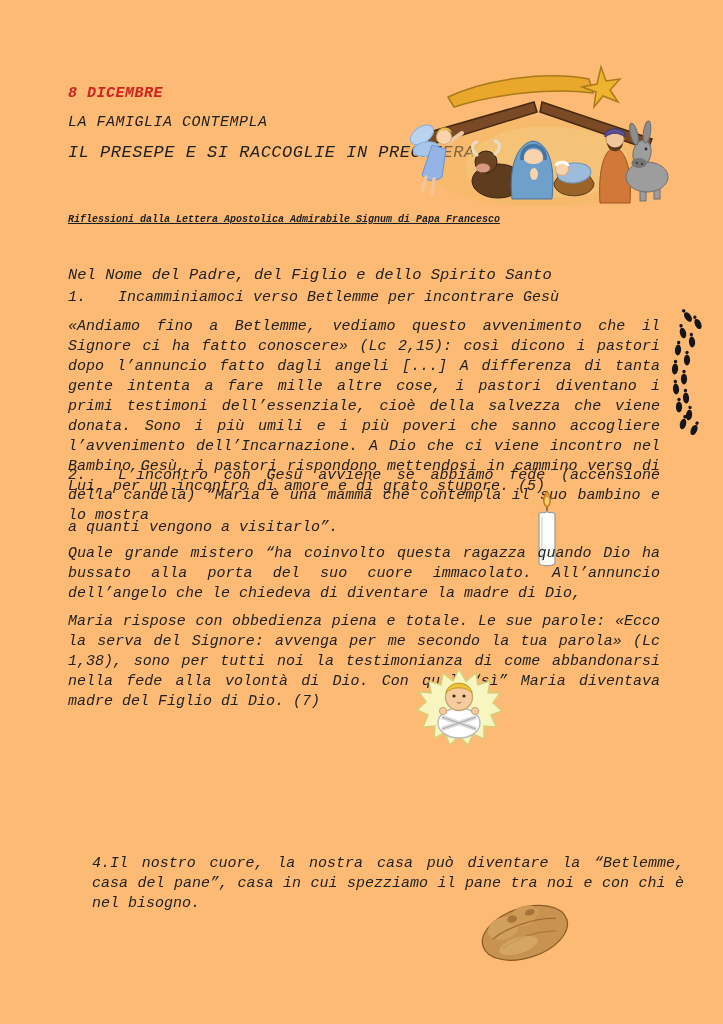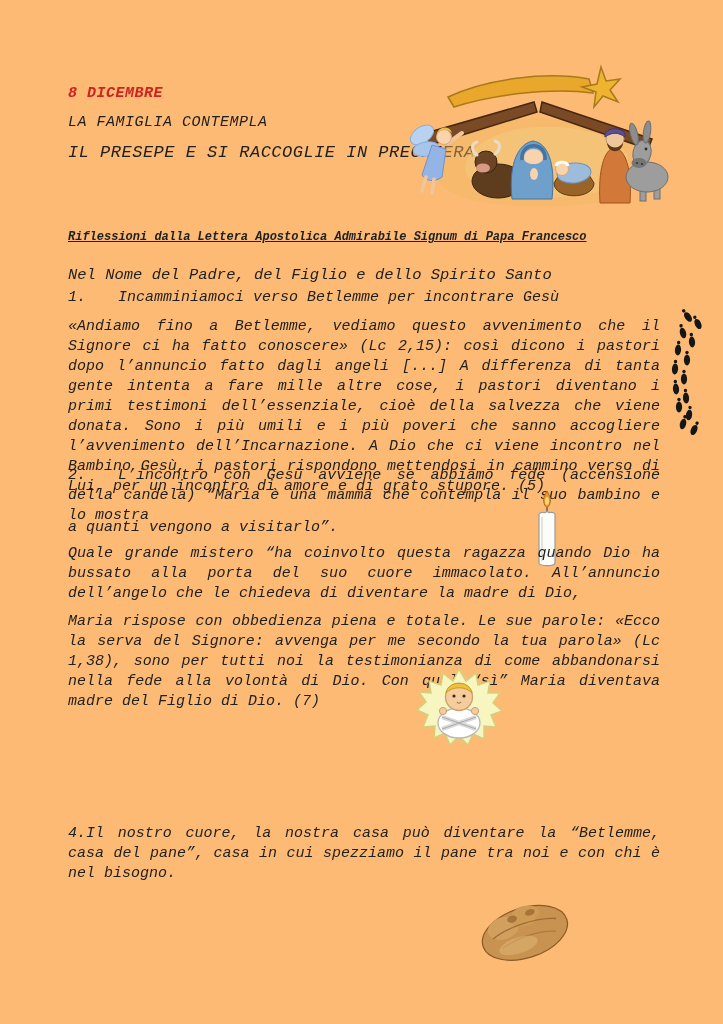--- a/index.html
+++ b/index.html
@@ -12,32 +12,32 @@
     font-family:Liberation Mono, monospace;
     font-style:italic;
     color:#1f1f1f;
   }
   .abs{position:absolute;}
   .txt{left:68px;width:592px;font-size:15px;line-height:20px;}
   .just{text-align:justify;}
   .date{top:84px;font-size:15px;font-weight:bold;color:#cc2420;letter-spacing:.5px;}
   .title1{top:113px;font-size:15px;letter-spacing:.5px;}
   .title2{top:143px;font-size:17px;letter-spacing:.5px;}
-  .heading{top:227px;font-size:12px;font-weight:bold;text-decoration:underline;}
+  .heading{top:210px;font-size:10px;font-weight:bold;text-decoration:underline;}
   .invocation{top:257px;font-size:15.5px;margin-top:8px;}
   .point1{top:288px;}
   .p1{top:317px;}
   .p2head{top:466px;}
   .p2a{top:518px;}
   .p2b{top:544px;}
   .p2c{top:612px;}
   .point3{top:705px;}
   .p3a{top:732px;}
   .p3b{top:804px;}
-  .p4{top:824px;}
+  .p4{top:854px;margin-left:24px;}
   .num{display:inline-block;width:50px;}
   .nativity{left:396px;top:57px;width:280px;height:160px;}
   .footprints{left:661px;top:309px;width:46px;height:130px;}
   .candle{left:534px;top:489px;width:26px;height:80px;}
   .baby{left:416px;top:665px;width:86px;height:84px;}
   .bread{left:472px;top:885px;width:104px;height:90px;}
   .illu svg{width:100%;height:100%;display:block;}
 </style>
 </head>
 <body>

